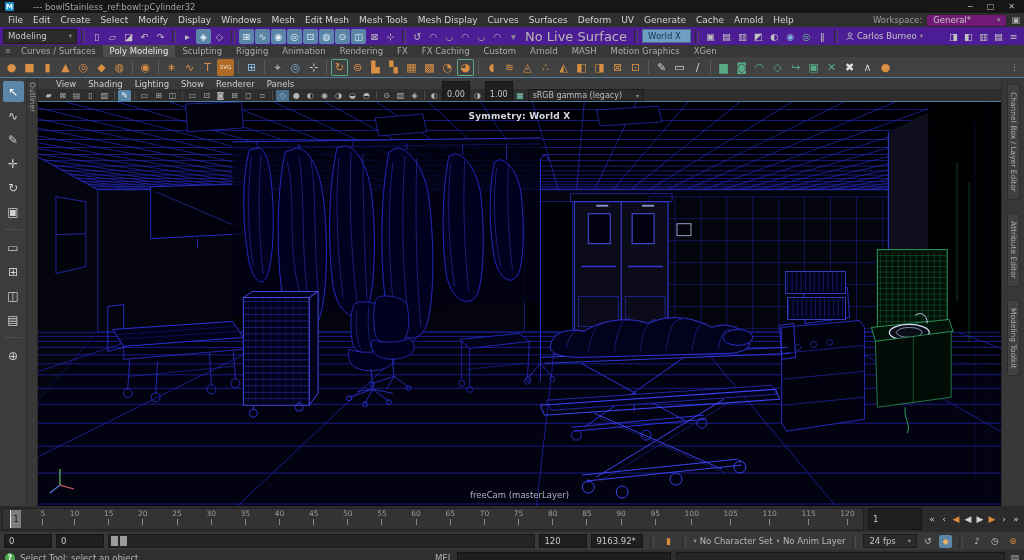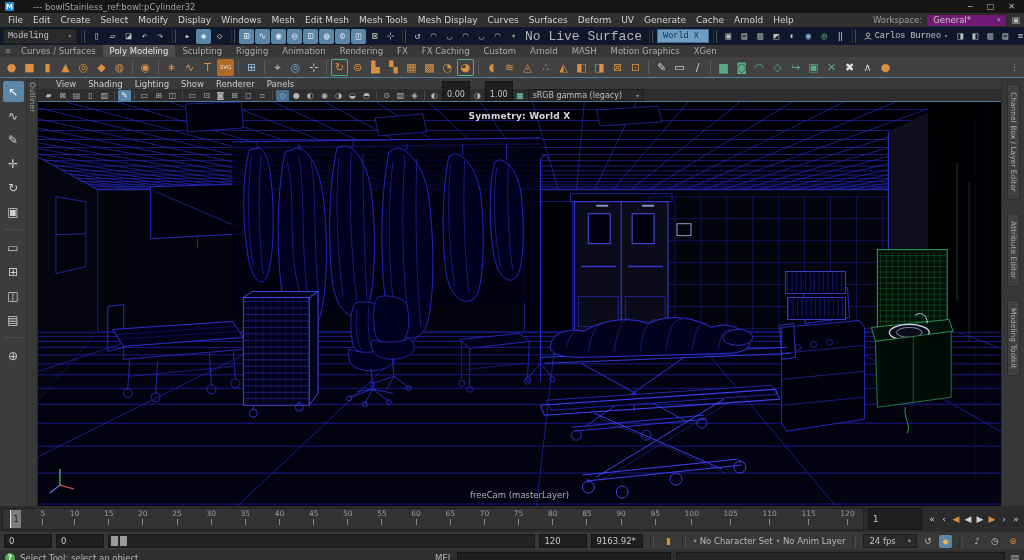--- a/index.html
+++ b/index.html
@@ -15,21 +15,21 @@
   .win-btns span{cursor:default;}
 
   .menubar{height:14px;background:#303030;display:flex;align-items:center;font-size:9px;color:#d2d2d2;padding-left:3px;}
   .menubar .mi{padding:0 5px;white-space:nowrap;}
   .ws{margin-left:auto;display:flex;align-items:center;gap:4px;padding-right:4px;color:#9c9c9c;font-size:8.5px;}
   .wsv{background:#701a75;border:1px solid #272727;color:#c9c9c9;padding:0 6px;height:11px;
        display:flex;align-items:center;gap:26px;}
   .wsv .car{color:#8f8f8f;font-size:7px;}
   .wlock{color:#b5b5b5;font-size:9px;}
 
-  .statusline{height:18px;background:#0f172a;display:flex;align-items:center;padding:0 3px;gap:1px;font-family:Liberation Mono, monospace;}
+  .statusline{height:18px;background:#4c1d95;display:flex;align-items:center;padding:0 3px;gap:1px;}
   .msel{background:#2a2a2a;border:1px solid #1f1f1f;color:#c8c8c8;font-size:8.5px;height:13px;
         display:flex;align-items:center;justify-content:space-between;padding:0 4px;width:64px;flex:0 0 auto;}
   .sl-sep{width:2px;height:13px;border-left:1px solid #2c2c2c;border-right:1px solid #4c4c4c;margin:0 3px;flex:0 0 auto;}
   .sicon{width:15px;height:15px;font-size:9.5px;display:flex;align-items:center;justify-content:center;
          color:#c2c2c2;border-radius:2px;flex:0 0 auto;}
   .slabel{font-size:13px;color:#b8b8b8;padding:0 3px;white-space:nowrap;}
   .symfield{background:#6f9ec2;color:#14304a;font-size:8.5px;height:12px;display:flex;align-items:center;
             padding:0 9px 0 5px;border:1px solid #47708f;white-space:nowrap;}
   .userchip{display:flex;align-items:center;gap:3px;font-size:8.5px;color:#c6c6c6;padding:0 4px;white-space:nowrap;}
   .rstat{margin-left:auto;display:flex;align-items:center;}

